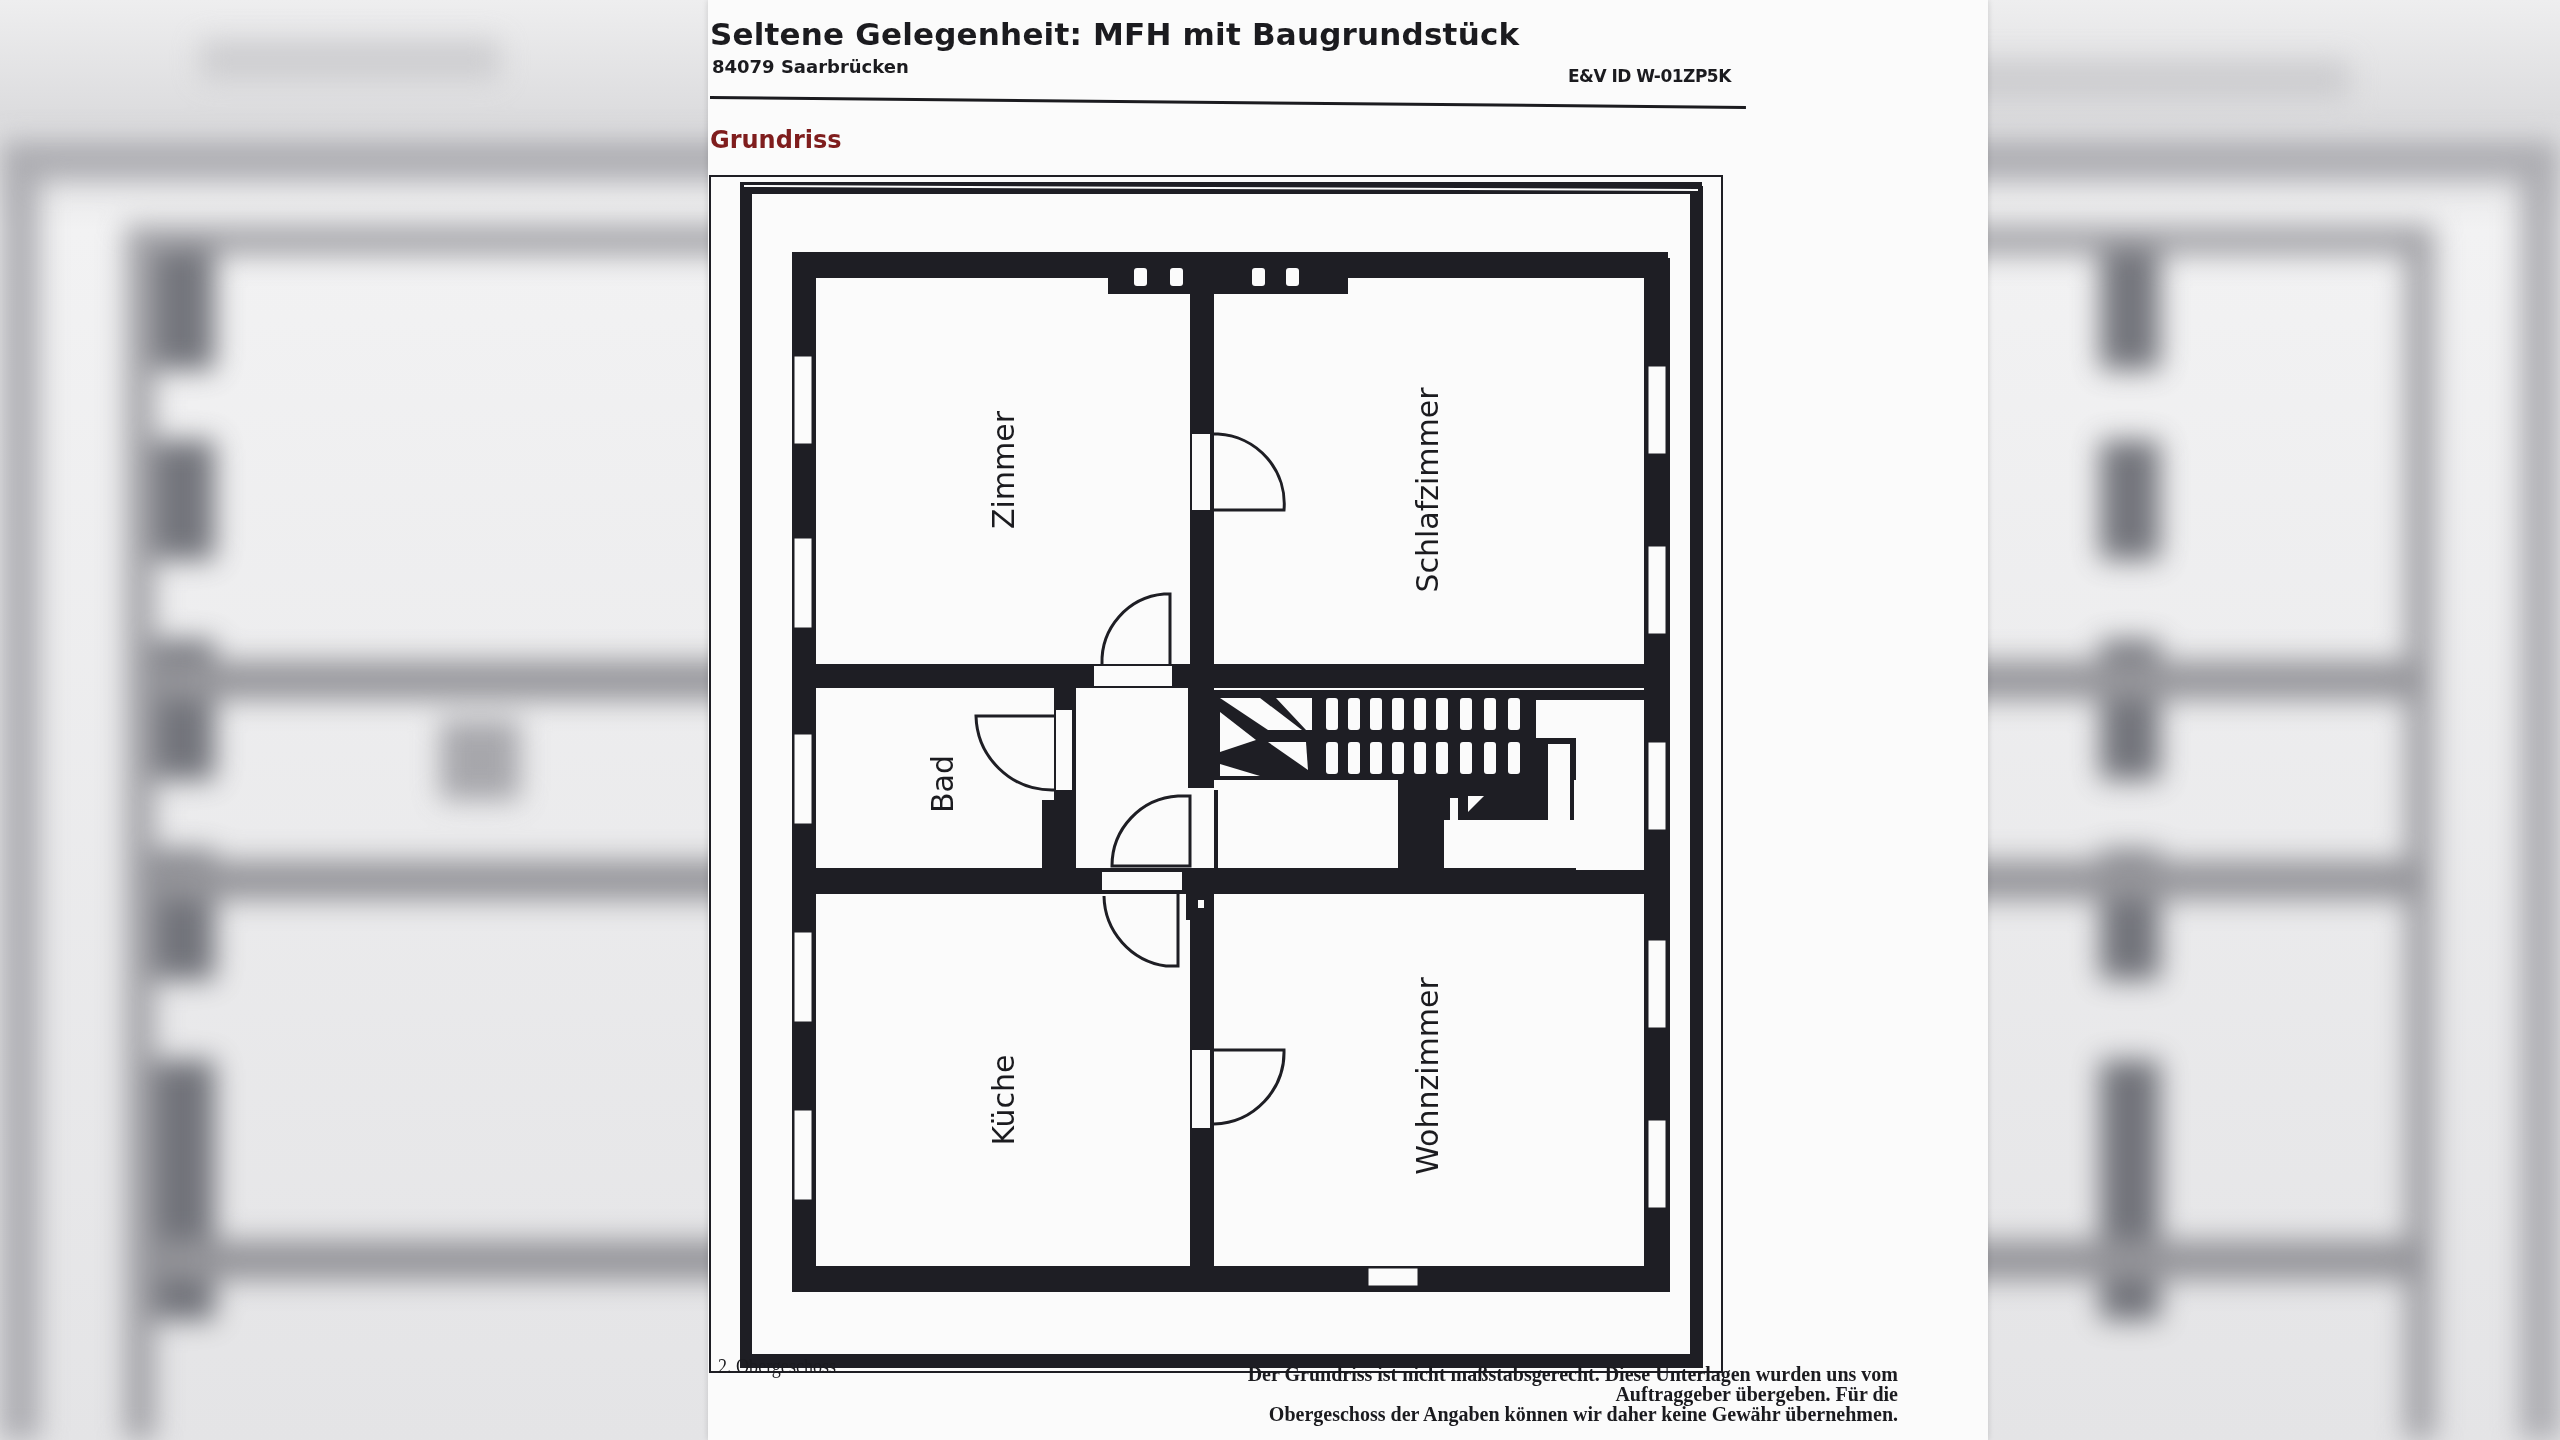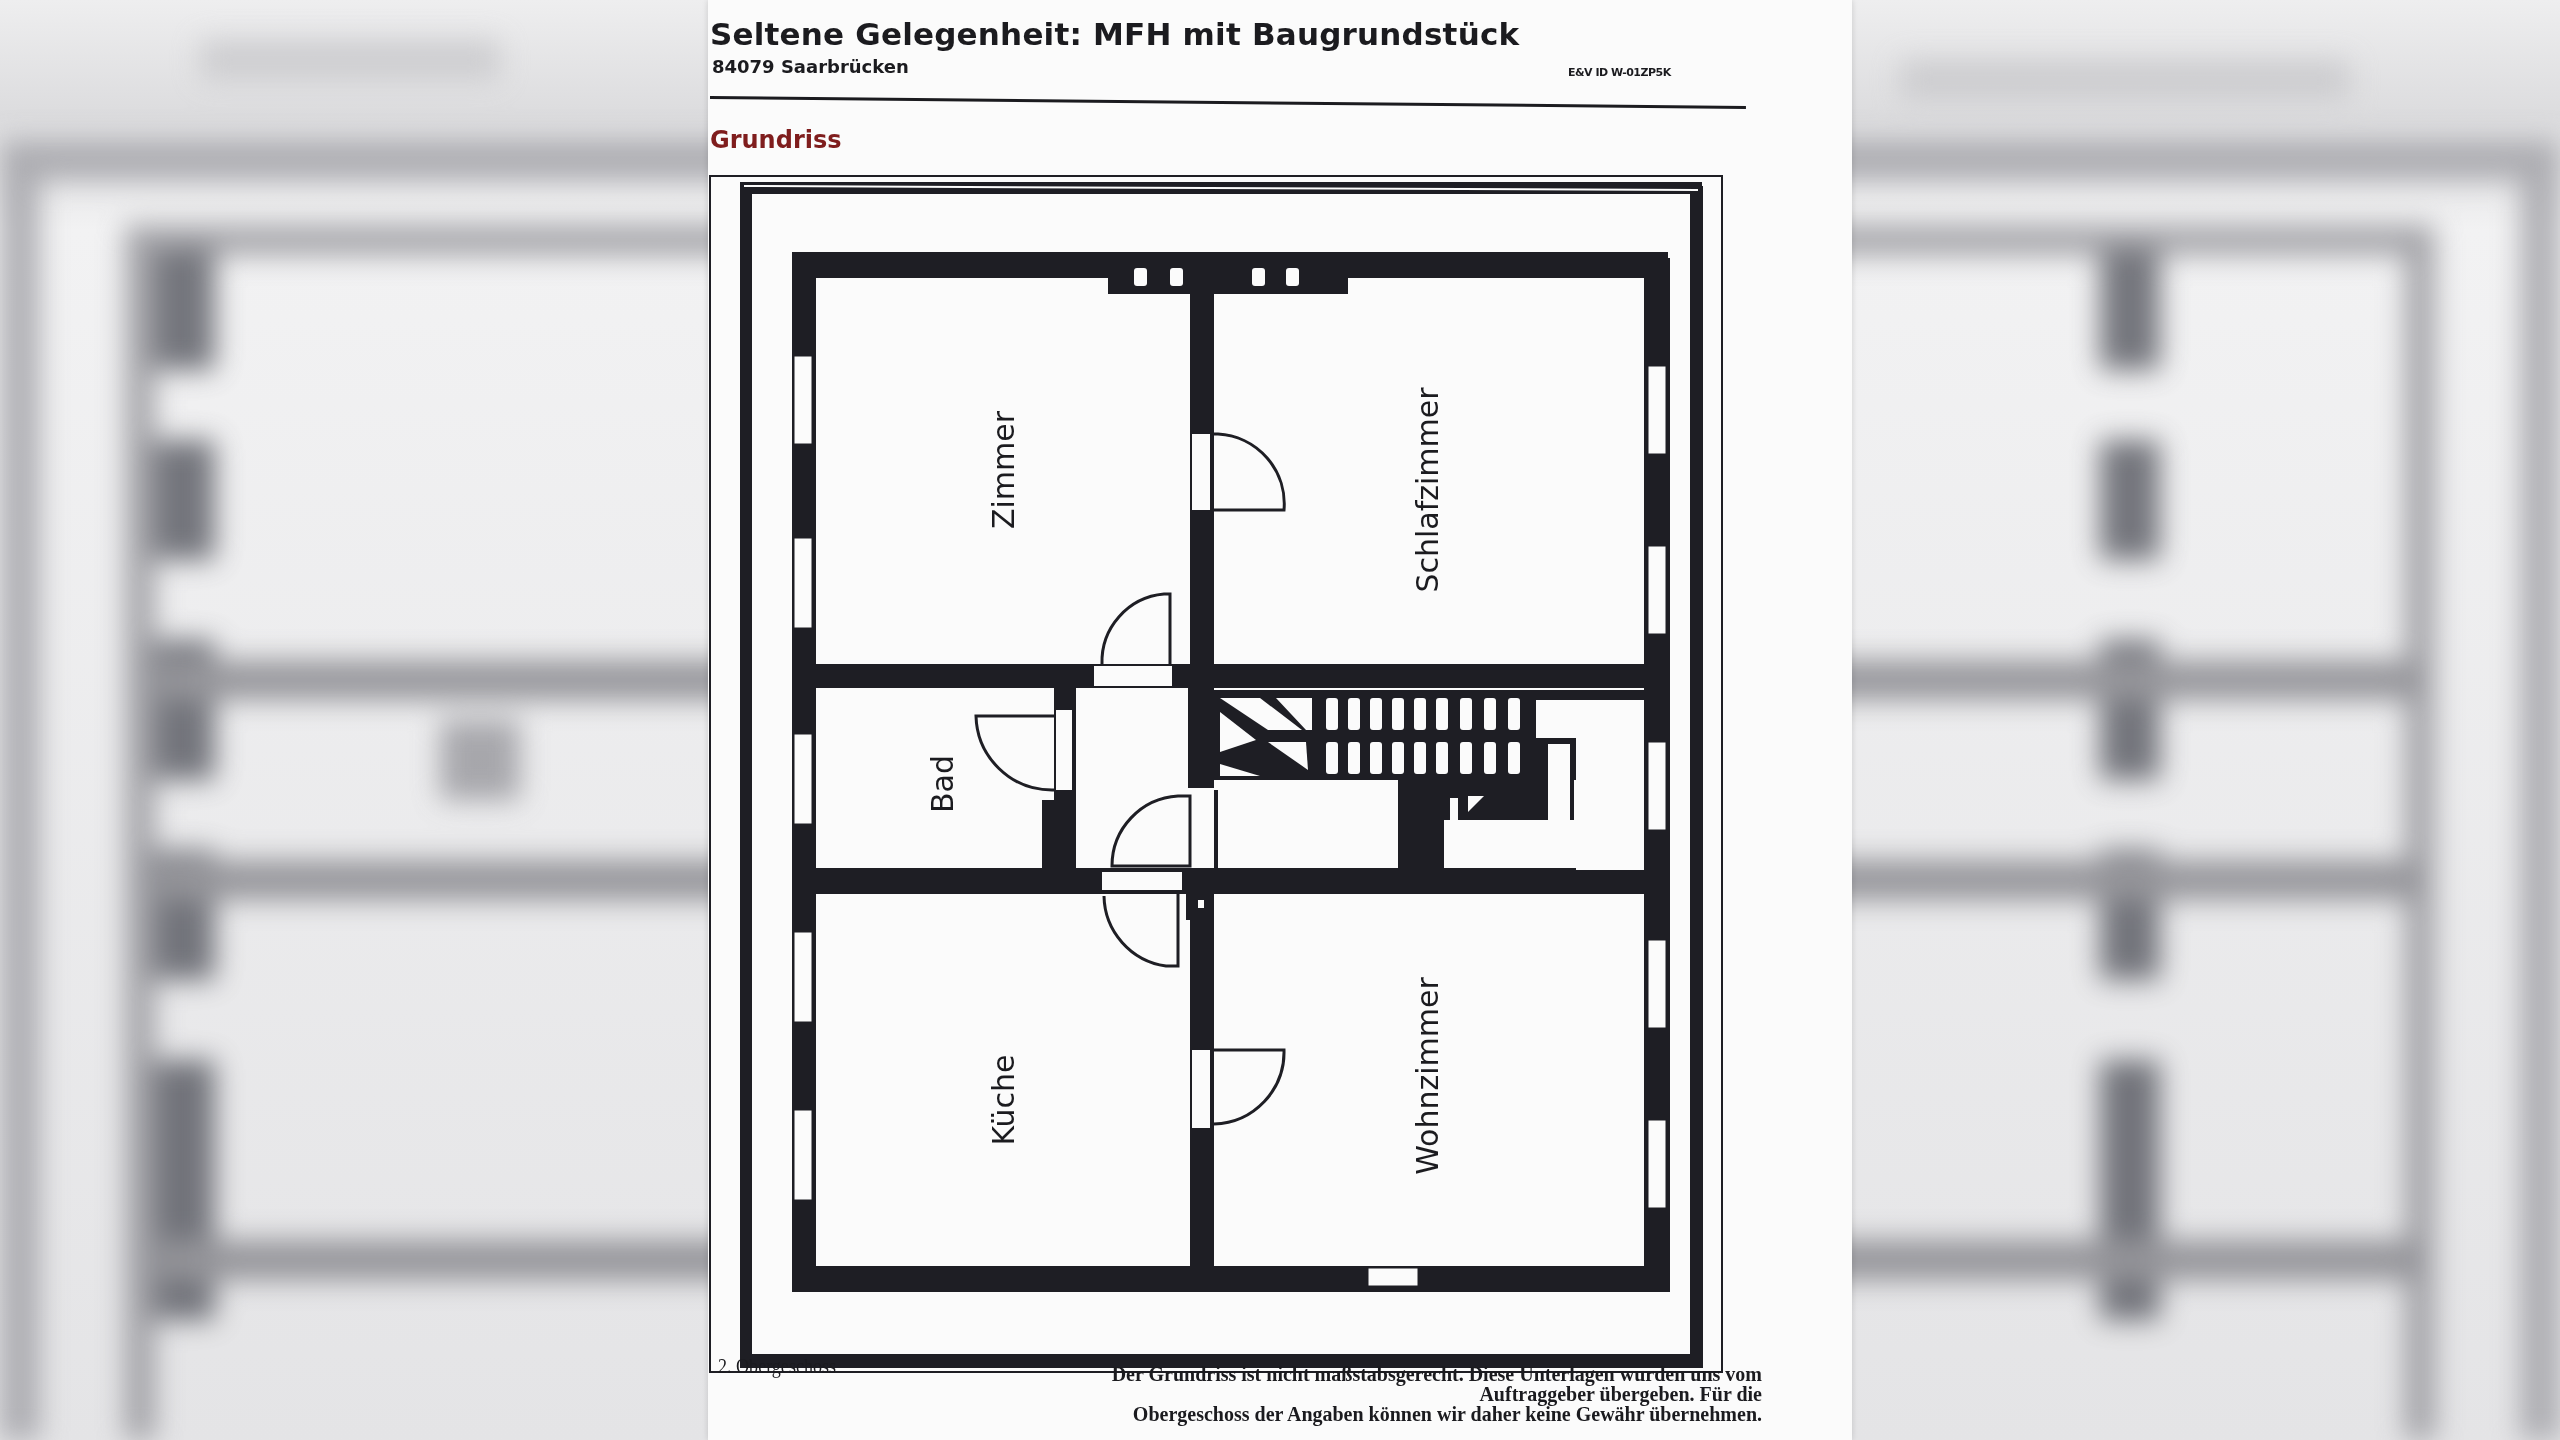--- a/index.html
+++ b/index.html
@@ -7,37 +7,37 @@
     width:2560px; height:1440px; overflow:hidden; position:relative;
     background:#d9d9db;
     font-family:"DejaVu Sans", sans-serif;
   }
   .bg-blur {
     position:absolute; inset:0; overflow:hidden;
     background:linear-gradient(180deg,#eeeeef 0%,#dcdcde 8%,#f2f2f3 16%,#e4e4e6 100%);
   }
   .bg-blur svg { position:absolute; filter:blur(14px); opacity:0.75; }
   .doc {
-    position:absolute; left:708px; top:0; width:1144px; height:1440px;
+    position:absolute; left:708px; top:0; width:1280px; height:1440px;
     background:#fbfbfb;
     box-shadow:0 0 6px rgba(0,0,0,0.15);
   }
   .title {
     position:absolute; left:2px; top:16px;
     font-family:"DejaVu Sans", sans-serif; font-size:31px; font-weight:600;
     color:#1b1b1f; letter-spacing:0.2px; white-space:nowrap;
   }
   .subtitle {
     position:absolute; left:4px; top:56px;
     font-family:"DejaVu Sans", sans-serif; font-size:18px; font-weight:600;
     color:#1b1b1f; white-space:nowrap;
   }
   .listing-id {
     position:absolute; left:860px; top:66px;
-    font-family:"DejaVu Sans", sans-serif; font-size:11px; font-weight:700;
+    font-family:"DejaVu Sans", sans-serif; font-size:17px; font-weight:700;
     color:#1b1b1f; letter-spacing:-0.5px; white-space:nowrap;
   }
   .rule {
     position:absolute; left:2px; top:96px; width:1036px; height:3px;
     background:#1b1b1f; transform:rotate(0.55deg); transform-origin:left center;
   }
   .section-title {
     position:absolute; left:2px; top:126px;
     font-family:"DejaVu Sans", sans-serif; font-size:24px; font-weight:600;
     color:#7f1d1d; white-space:nowrap;

